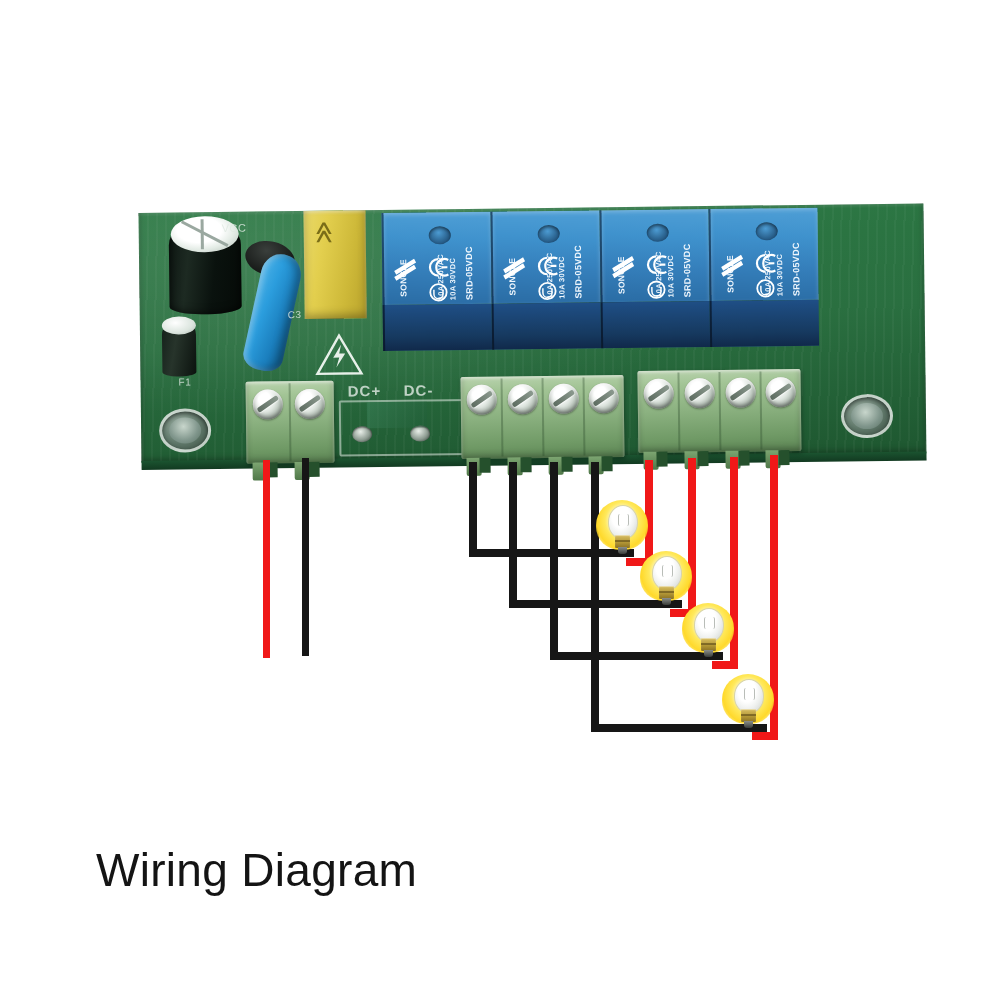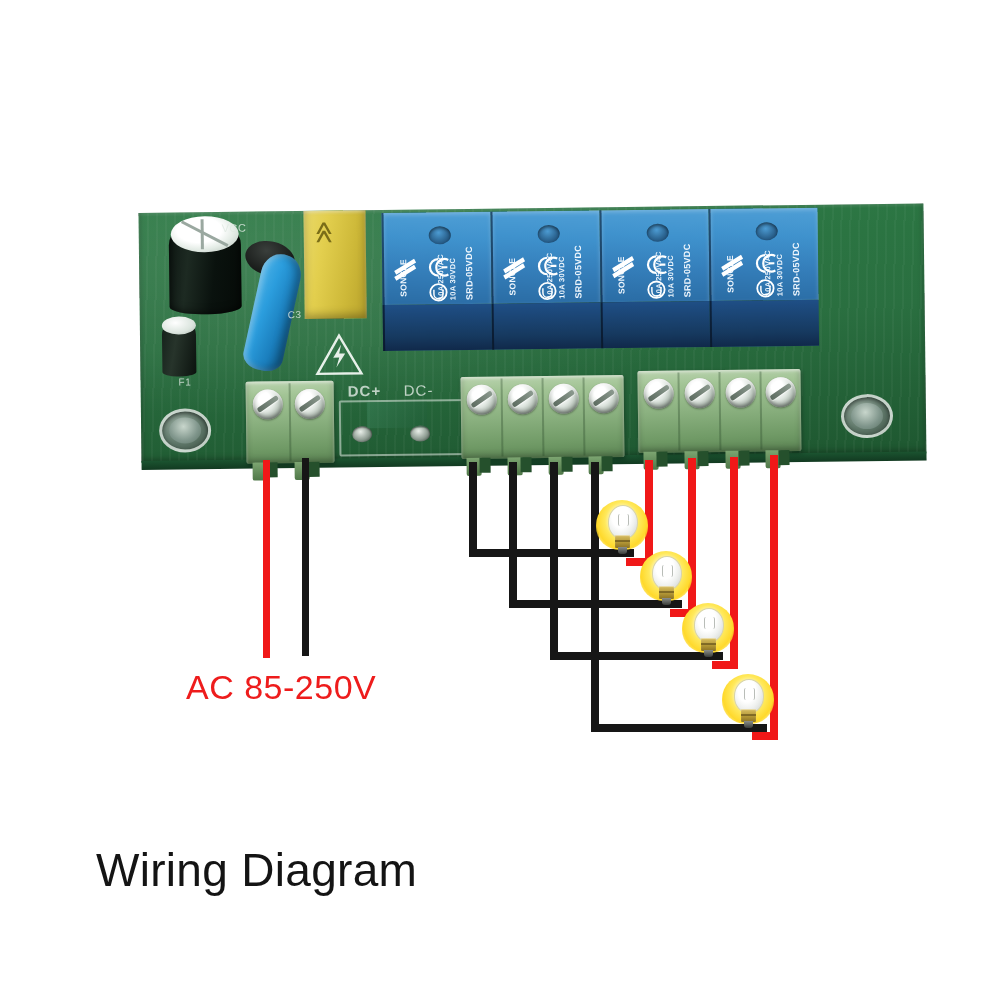--- a/index.html
+++ b/index.html
@@ -255,21 +255,21 @@
         </svg>
         <svg class="ul" viewBox="0 0 22 22">
           <circle cx="11" cy="11" r="9" fill="none" stroke="#fff" stroke-width="2"></circle>
           <path d="M6 8 v5 a5 5 0 0 0 10 0 v-5" fill="none" stroke="#fff" stroke-width="1.6"></path>
         </svg>
       </div>
       <div class="front-face"></div>
     </div>
 
     <div class="silk" style="left:207px;top:172px;font-size:15px;font-weight:bold;letter-spacing:1px;">DC+</div>
-    <div class="silk" style="left:263px;top:172px;font-size:15px;font-weight:normal;letter-spacing:1px;text-align:right;">DC-</div>
+    <div class="silk" style="left:263px;top:172px;font-size:15px;font-weight:bold;letter-spacing:1px;text-align:right;">DC-</div>
     <div style="position:absolute;left:198px;top:190px;width:130px;height:52px;border:2px solid rgba(225,235,228,.55);border-radius:2px;"></div>
     <div style="position:absolute;left:211px;top:216px;width:20px;height:16px;border-radius:50%;
          background:radial-gradient(ellipse at 42% 34%,#e9efe9,#8e9c92 55%,#2c3b31 100%);
          box-shadow:inset 0 1px 2px rgba(0,0,0,.6);"></div>
     <div style="position:absolute;left:269px;top:216px;width:20px;height:16px;border-radius:50%;
          background:radial-gradient(ellipse at 42% 34%,#e9efe9,#8e9c92 55%,#2c3b31 100%);
          box-shadow:inset 0 1px 2px rgba(0,0,0,.6);"></div>
     <div style="position:absolute;left:226px;top:192px;width:60px;height:26px;
          background:linear-gradient(120deg,rgba(60,130,90,.55),rgba(30,90,55,.35));"></div>
 
@@ -372,16 +372,15 @@
       <div class="tip"></div>
   </div>
   <div class="bulb" style="left:722px;top:674px;">
     <div class="glow"></div>
     <div class="glass"></div>
       <div class="fil"></div>
       <div class="base"></div>
       <div class="tip"></div>
   </div>
 
-  <div id="ac-label">AC 85-250V</div>
   <div id="title">Wiring Diagram</div>
 
 </div>
 
 </body></html>

